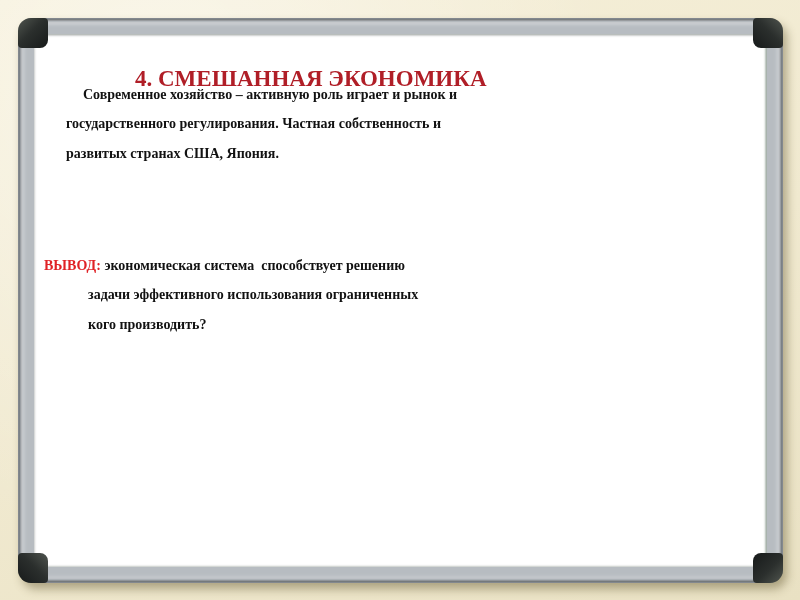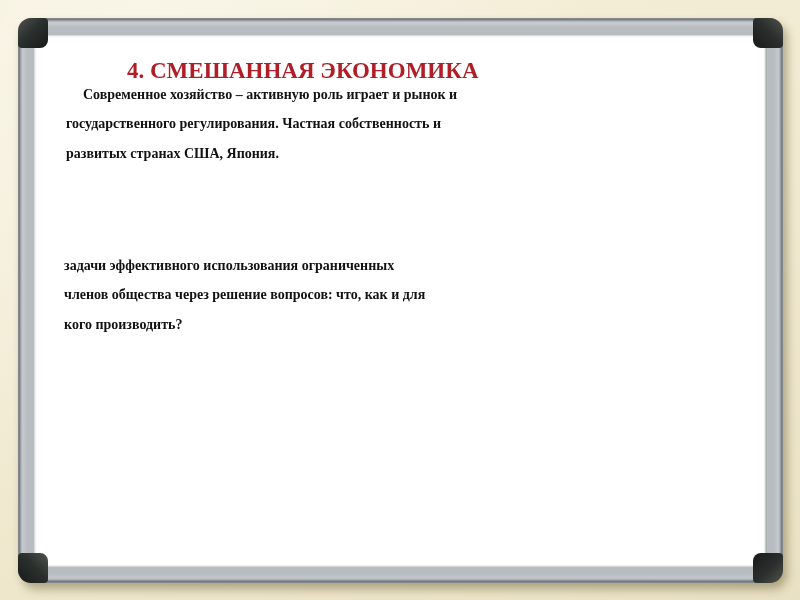--- a/index.html
+++ b/index.html
@@ -45,30 +45,30 @@
   .cap-tl { left:-1px;  top:-1px;    border-radius:13px 4px 8px 4px; }
   .cap-tr { right:-1px; top:-1px;    border-radius:4px 13px 4px 8px;
             background:linear-gradient(225deg, #50554f 0%, #2b2f2d 45%, #171a1a 100%); }
   .cap-bl { left:-1px;  bottom:-1px; border-radius:4px 8px 4px 13px;
             background:linear-gradient(45deg, #171a1a 0%, #2b2f2d 55%, #50554f 100%); }
   .cap-br { right:-1px; bottom:-1px; border-radius:8px 4px 13px 4px;
             background:linear-gradient(315deg, #50554f 0%, #2b2f2d 45%, #171a1a 100%); }
 
   
   .slide-title {
-    position:absolute; left:119px; top:48px; margin:8px;
+    position:absolute; left:119px; top:48px; margin:16px;
     font-size:23px; line-height:30px; font-weight:700;
     color:#b01e27; white-space:pre-wrap;
   }
   .para { position:absolute; font-size:14px; line-height:29.3px; font-weight:700; color:#121212; }
   .para .line { white-space:pre-wrap; }
   .p1 { left:66px; top:80px; width:700px; }
   .p1 .line:first-child { text-indent:17px; }
   .p2 { left:44px; top:251px; width:720px; }
-  .p2 .cont { margin-left:20px; }
+  .p2 .cont { margin-left:44px; }
   .conclusion-label { color:#e02226; }
 </style>
 </head>
 <body>
 
 <div class="board">
   <div class="surface"></div>
   <div class="cap cap-tl"></div>
   <div class="cap cap-tr"></div>
   <div class="cap cap-bl"></div>
@@ -77,16 +77,16 @@
 
 <h1 class="slide-title">4. СМЕШАННАЯ ЭКОНОМИКА</h1>
 
 <div class="para p1">
   <div class="line">Современное хозяйство – активную роль играет и рынок и</div>
   <div class="line">государственного регулирования. Частная собственность и</div>
   <div class="line">развитых странах США, Япония.</div>
 </div>
 
 <div class="para p2">
+  <div class="line"><span class="conclusion-label">ВЫВОД:</span><span> экономическая система  способствует решению</span></div>
   <div class="line cont">задачи эффективного использования ограниченных</div>
-  <div class="line cont">членов общества через решение вопросов: что, как и для</div>
   <div class="line cont">кого производить?</div>
 </div>
 
 </body></html>

